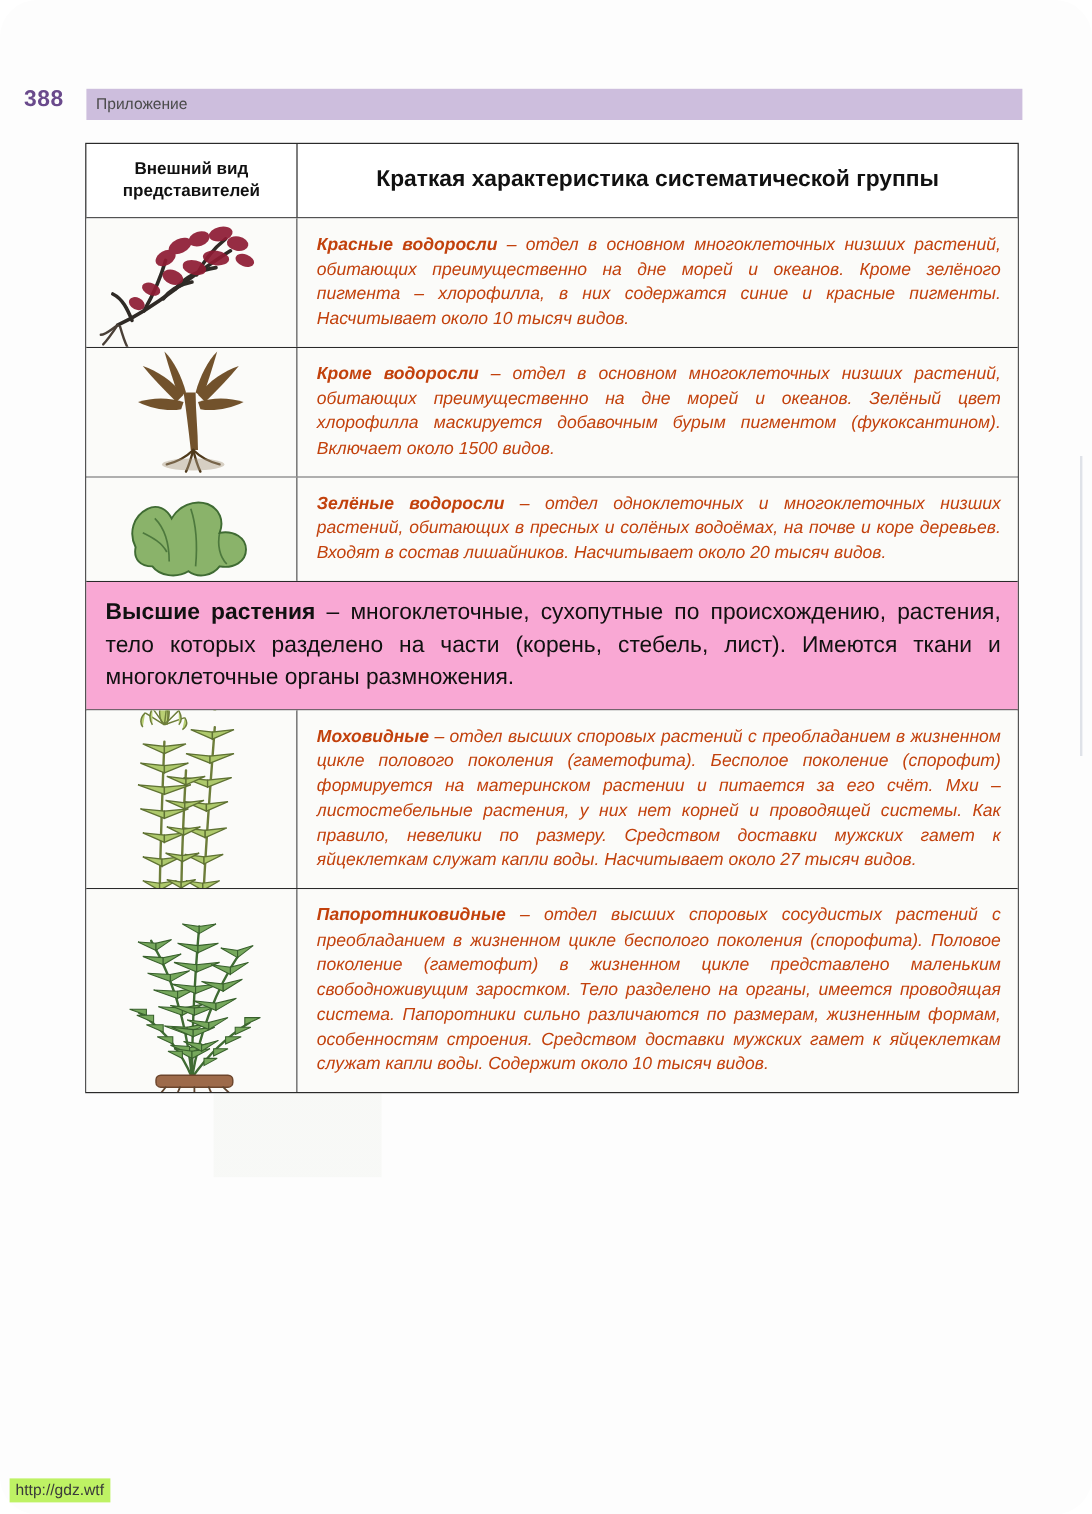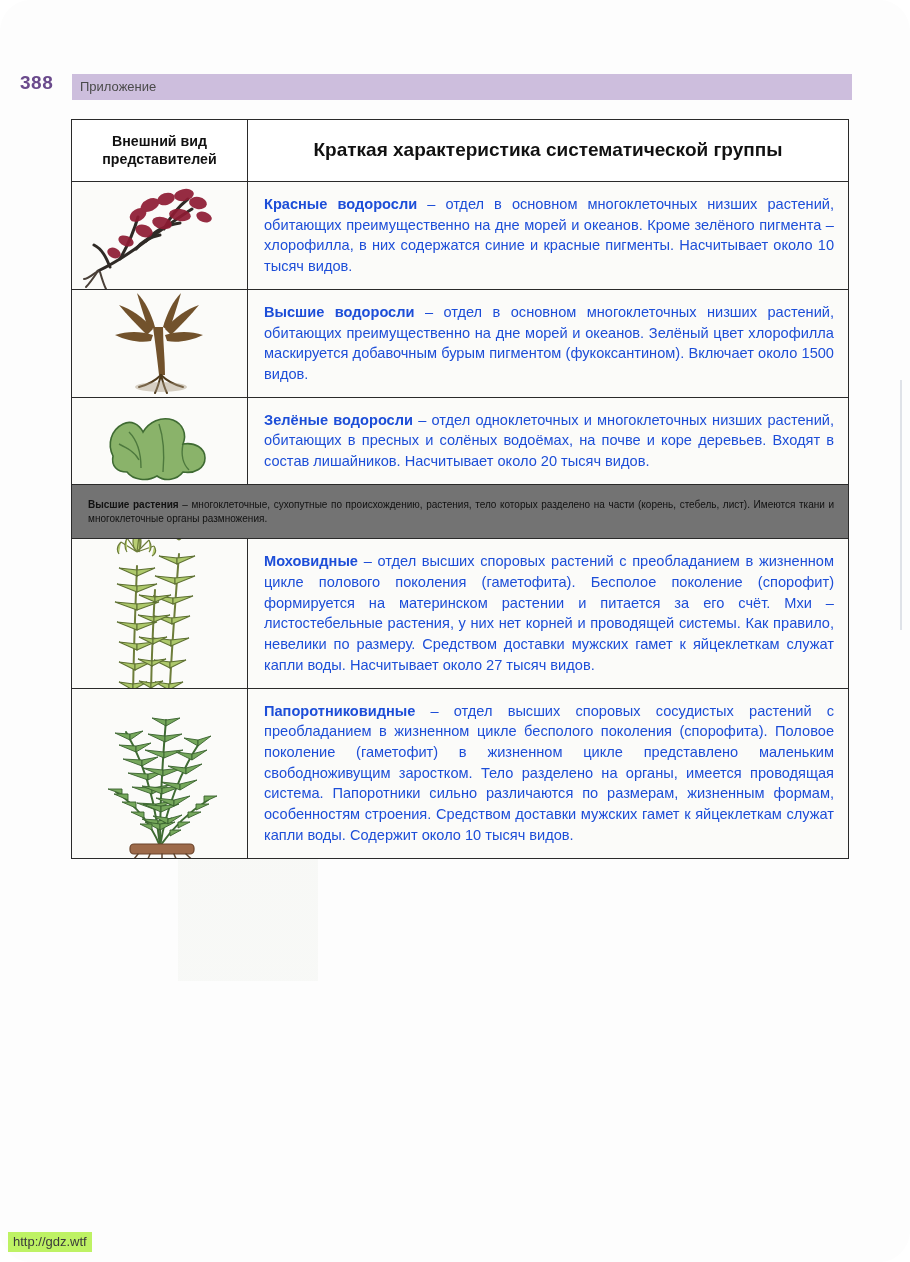--- a/index.html
+++ b/index.html
@@ -70,34 +70,35 @@
     position: relative;
     overflow: hidden;
     background: #fbfbf9;
   }
   .cell-txt {
     flex: 1 1 auto;
     box-sizing: border-box;
     padding: 12px 14px 12px 16px;
     font-size: 14.6px;
     line-height: 1.42;
-    color: #1d4ed8;
+    color: #c2410c;
     text-align: justify;
     position: relative;
     background: #fbfbf9;
+    font-style: italic;
   }
   .cell-full {
     flex: 1 1 auto;
     box-sizing: border-box;
     padding: 13px 14px 12px 16px;
-    font-size: 10px;
+    font-size: 19px;
     line-height: 1.42;
     color: #111;
     text-align: justify;
-    background: #737373;
+    background: #f9a8d4;
   }
   .hdr-left {
     width: 176px;
     flex: 0 0 176px;
     border-right: 1.6px solid #2a2a2a;
     box-sizing: border-box;
     padding: 12px 10px;
     font-size: 14.2px;
     font-weight: bold;
     line-height: 1.3;
@@ -234,21 +235,21 @@
               <path d="M76 92 C70 98, 62 102, 54 104"></path>
               <path d="M76 92 C82 98, 90 102, 98 104"></path>
               <path d="M76 92 C74 100, 72 106, 70 110"></path>
               <path d="M76 92 C78 100, 80 106, 82 110"></path>
             </g>
             <ellipse cx="76" cy="104" rx="26" ry="5" fill="#a89a80" opacity="0.45"></ellipse>
           </svg>
         </div>
       </div>
       <div class="cell-txt">
-        <b class="term">Высшие водоросли</b><span> – отдел в основном многоклеточных низших растений, обитающих преимущественно на дне морей и океанов. Зелёный цвет хлорофилла маскируется добавочным бурым пигментом (фукоксантином). Включает около 1500 видов.</span>
+        <b class="term">Кроме водоросли</b><span> – отдел в основном многоклеточных низших растений, обитающих преимущественно на дне морей и океанов. Зелёный цвет хлорофилла маскируется добавочным бурым пигментом (фукоксантином). Включает около 1500 видов.</span>
       </div>
     </div>
 
     <div class="row">
       <div class="cell-img">
         <div class="img-wrap">
           <svg width="150" height="110" viewBox="0 0 150 110">
             <g fill="#8ab36a" stroke="#3f6b33" stroke-width="1.6">
               <path d="M28 70 C22 58, 26 44, 38 38 C46 34, 54 38, 58 46 C64 36, 76 30, 88 34 C98 38, 102 48, 98 58 C110 56, 120 62, 120 72 C120 82, 110 88, 98 86 C92 94, 80 96, 72 90 C62 96, 48 94, 42 86 C32 86, 26 80, 28 70 Z"></path>
             </g>

